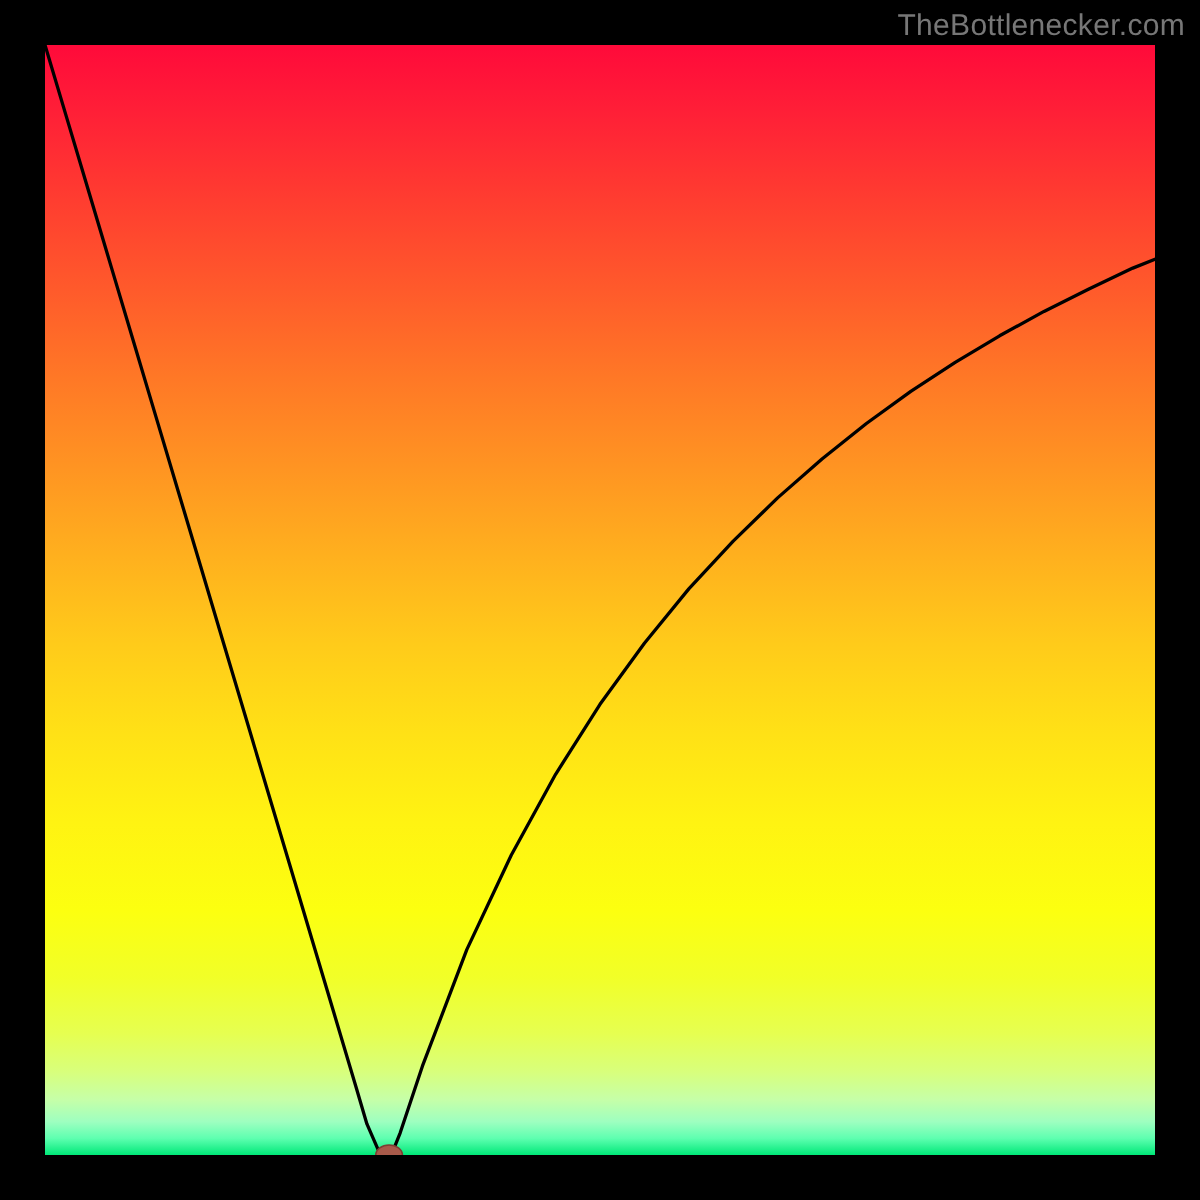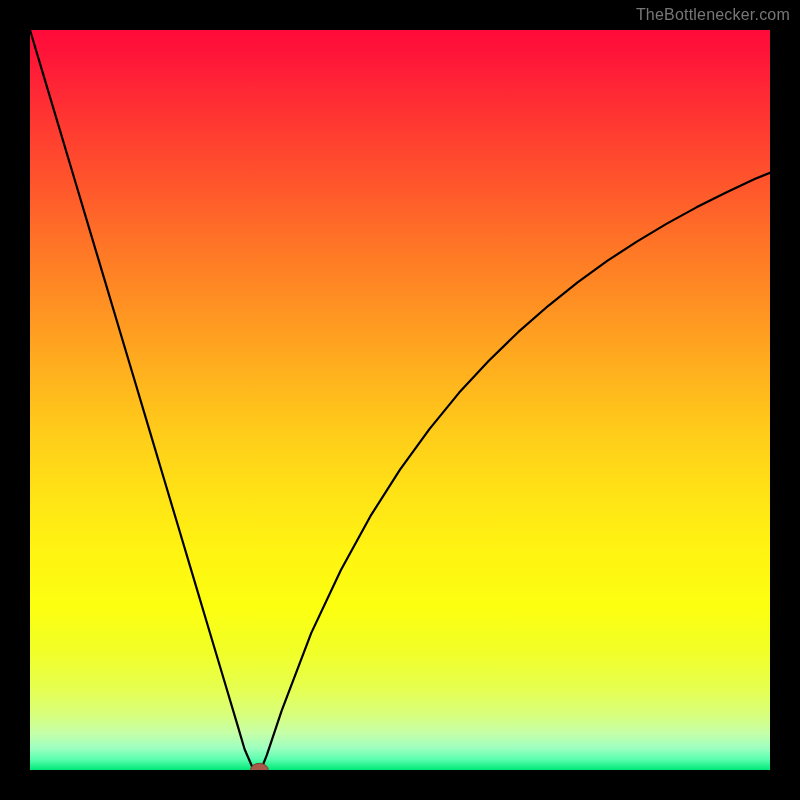--- a/index.html
+++ b/index.html
@@ -42,21 +42,21 @@
     left: 0;
     top: 0;
     width: 740px;
     height: 740px;
   }
   .attribution {
     position: absolute;
     top: 6px;
     right: 10px;
     font-family: Arial, Helvetica, sans-serif;
-    font-size: 16px;
+    font-size: 20px;
     color: #777;
     letter-spacing: 0.2px;
   }
 </style>
 </head>
 <body>
 
 <div class="frame">
   <div class="plot-area">
     <svg class="plot-svg" viewBox="0 0 740 740" preserveAspectRatio="none">

